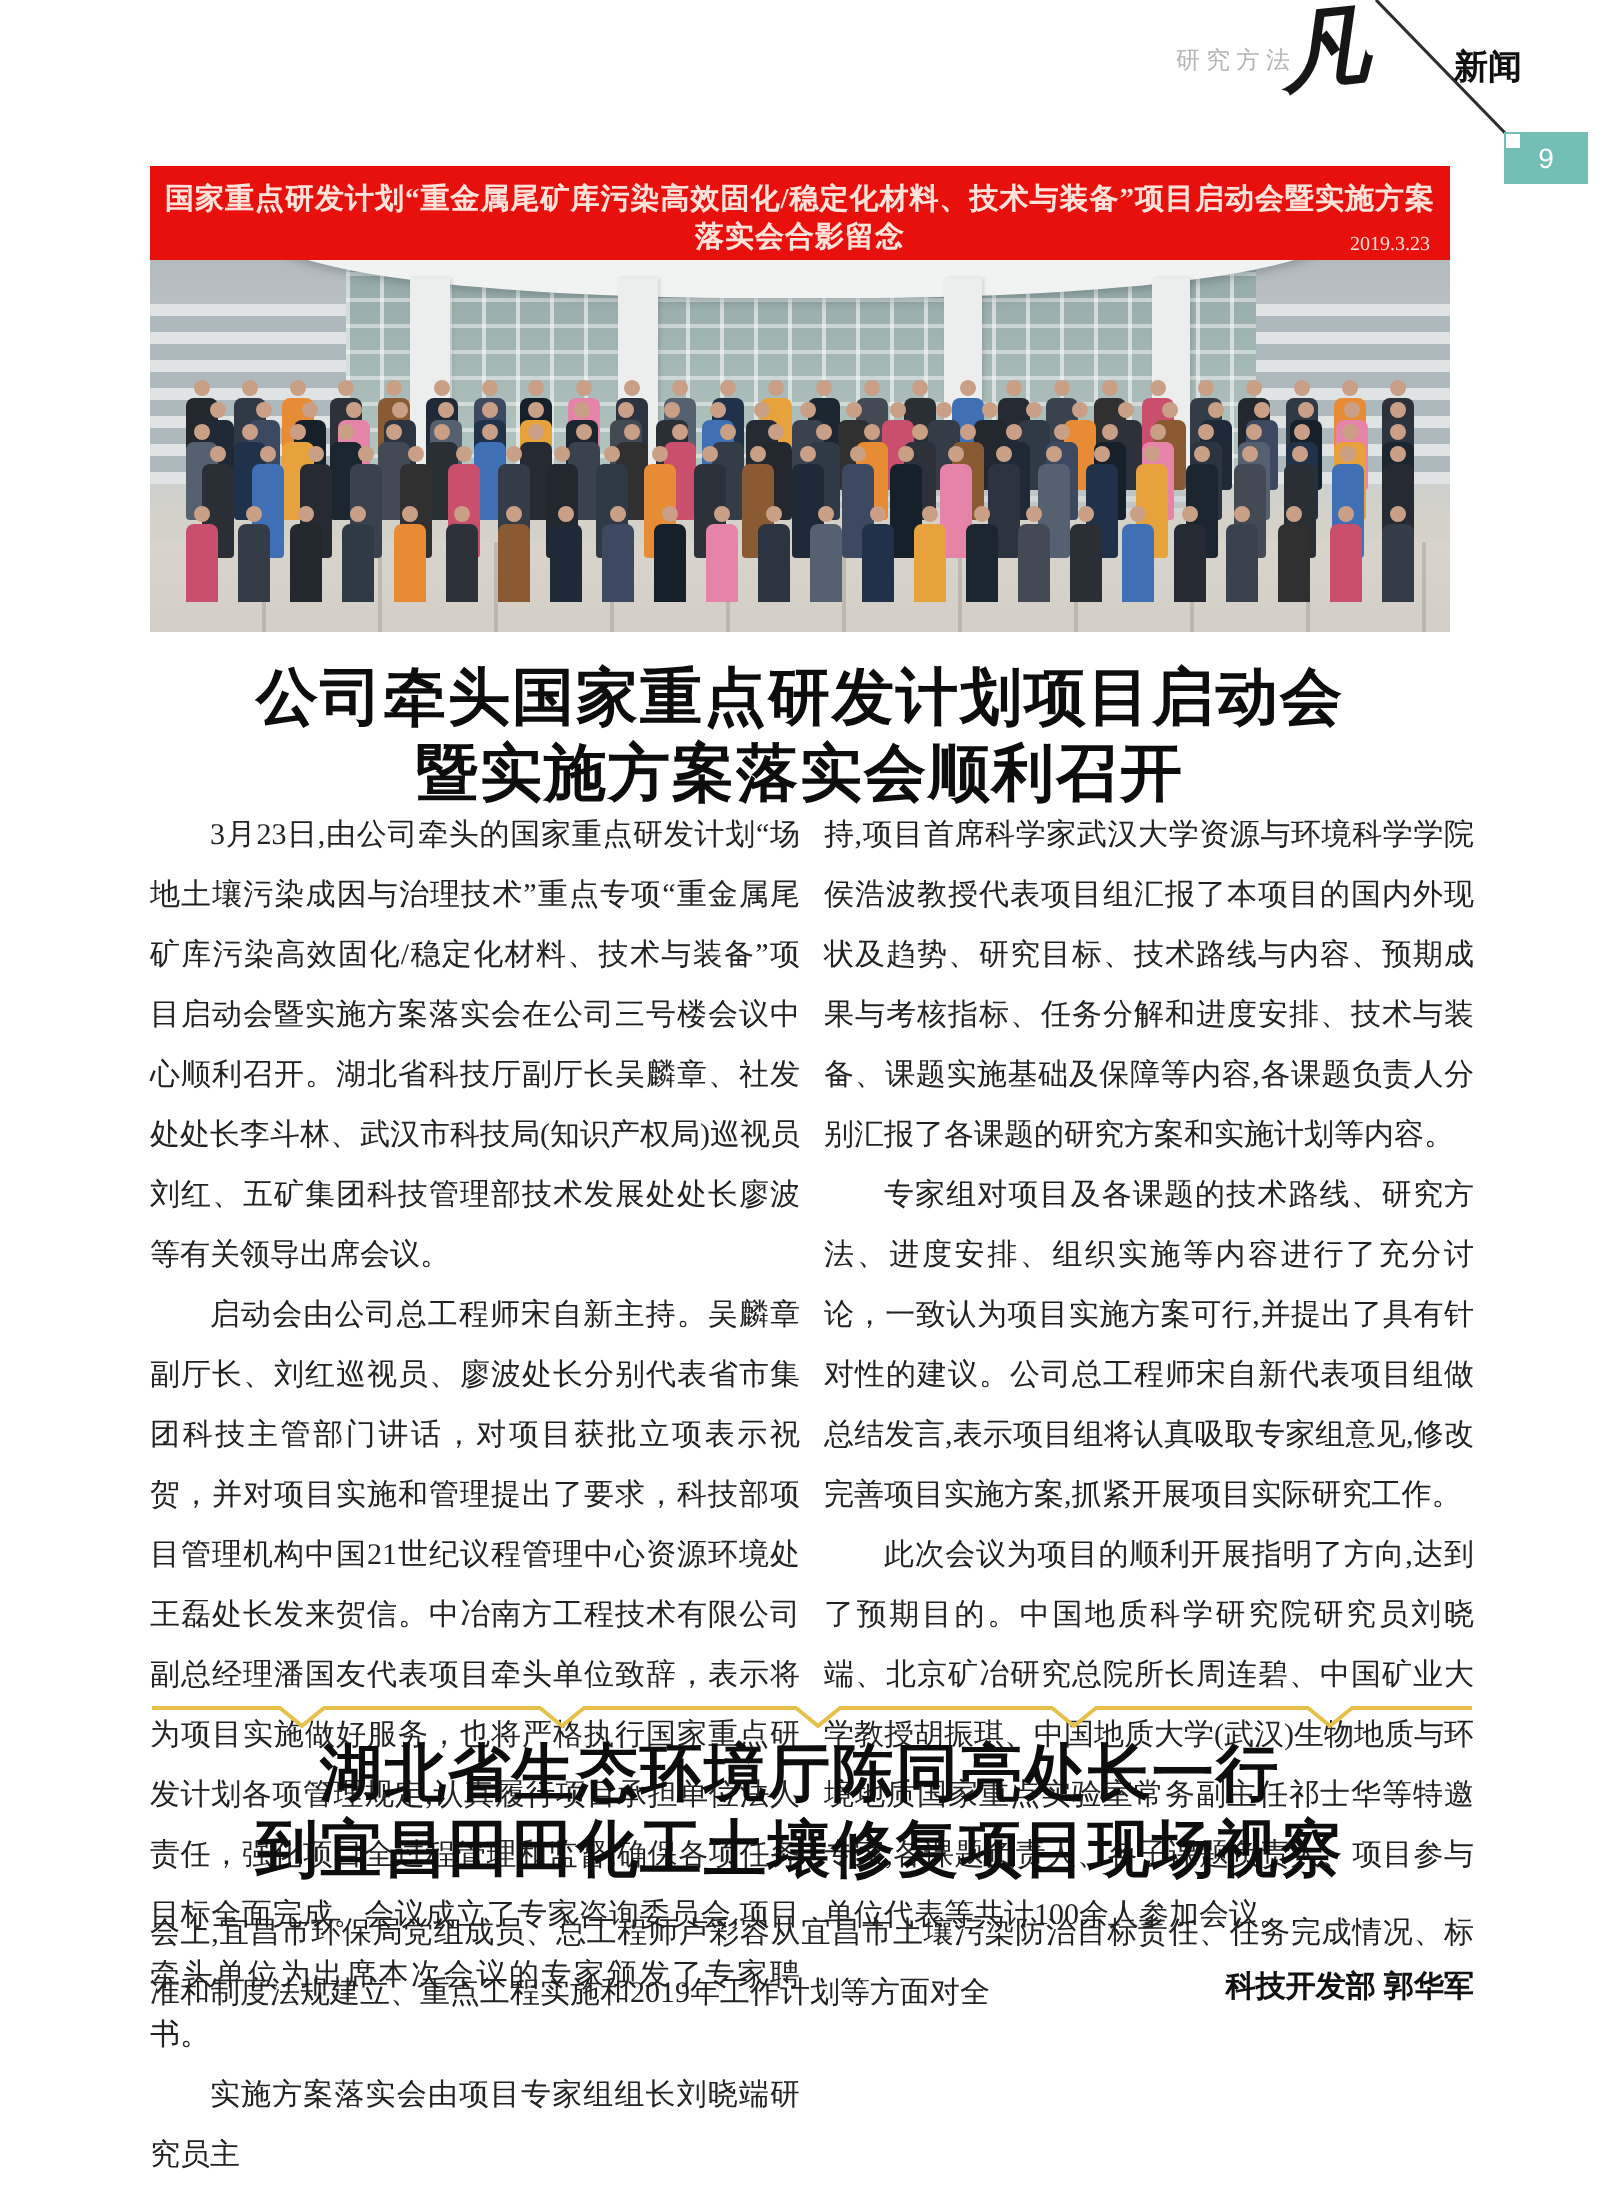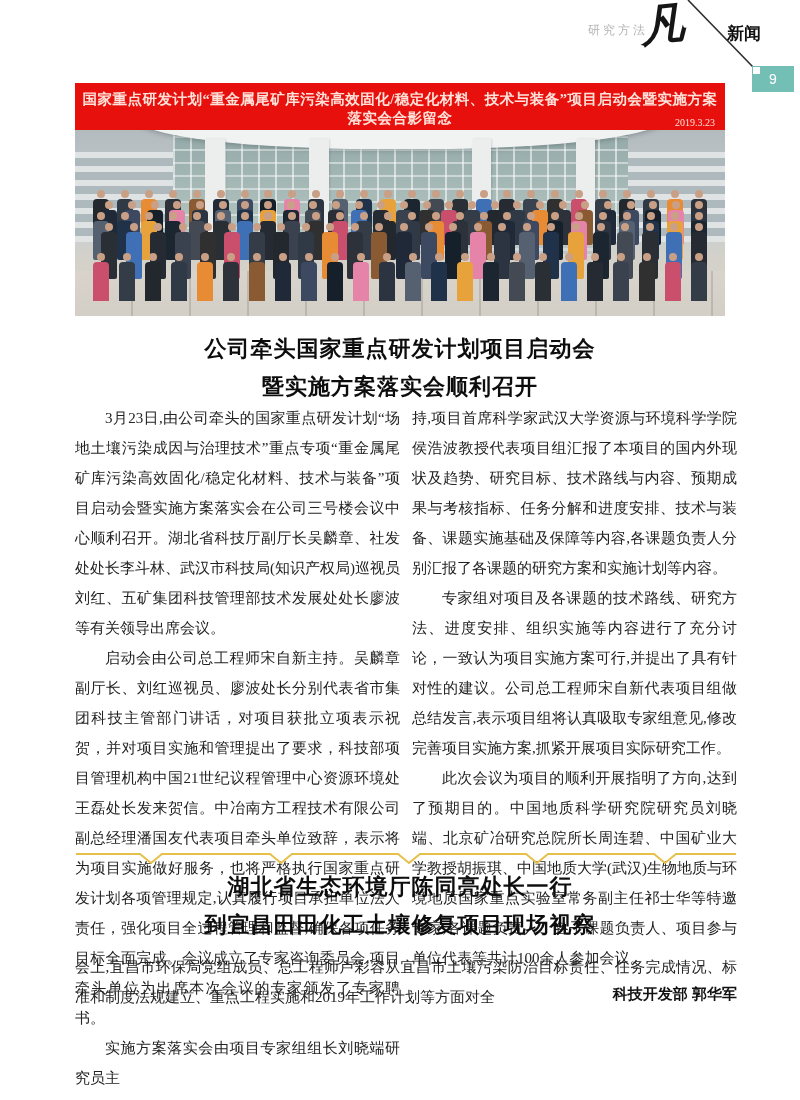--- a/index.html
+++ b/index.html
@@ -53,21 +53,21 @@
            repeating-linear-gradient(90deg,rgba(255,255,255,0) 0 56px,rgba(115,110,100,.25) 56px 58px),
            linear-gradient(180deg,#d8d4cb,#d3cfc6);}
   .crowd-row{position:absolute;left:2.5%;right:2.5%;display:flex;justify-content:space-between;align-items:flex-end;}
   .person{position:relative;width:20px;display:flex;flex-direction:column;align-items:center;height:100%;}
   .person::before{content:"";width:8px;height:8px;border-radius:50%;background:#c9a astia;background:#c9a086;margin-bottom:1px;}
   .person::after{content:"";width:16px;flex:1;border-radius:4px 4px 2px 2px;background:var(--suit,#2c3440);}
   .crowd-row.seated .person::after{border-radius:4px 4px 0 0;}
 
   
   .art-title{position:absolute;left:0;width:800px;text-align:center;font-weight:bold;color:#0d0d0d;
-         font-family:"Liberation Sans","DejaVu Sans",sans-serif;font-size:22px;line-height:38px;letter-spacing:1px;}
+         font-family:"Liberation Sans","DejaVu Sans",sans-serif;font-size:31px;line-height:38px;letter-spacing:1px;}
   #title1{top:330px;} #title2{top:868px;}
 
   
   .cols{position:absolute;left:75px;width:662px;display:flex;gap:28px;}
   #cols1{top:403px;gap:12px;} #cols2{top:952px;}
   .col{flex:1 1 0;font-size:15px;line-height:30px;text-align:justify;color:#222222;}
   .para{text-indent:2em;}
   .para.flush{text-indent:0;}
   .byline{margin-top:6px;text-align:right;font-weight:bold;font-size:15px;color:#111111;
          font-family:"Liberation Sans","DejaVu Sans",sans-serif;}

